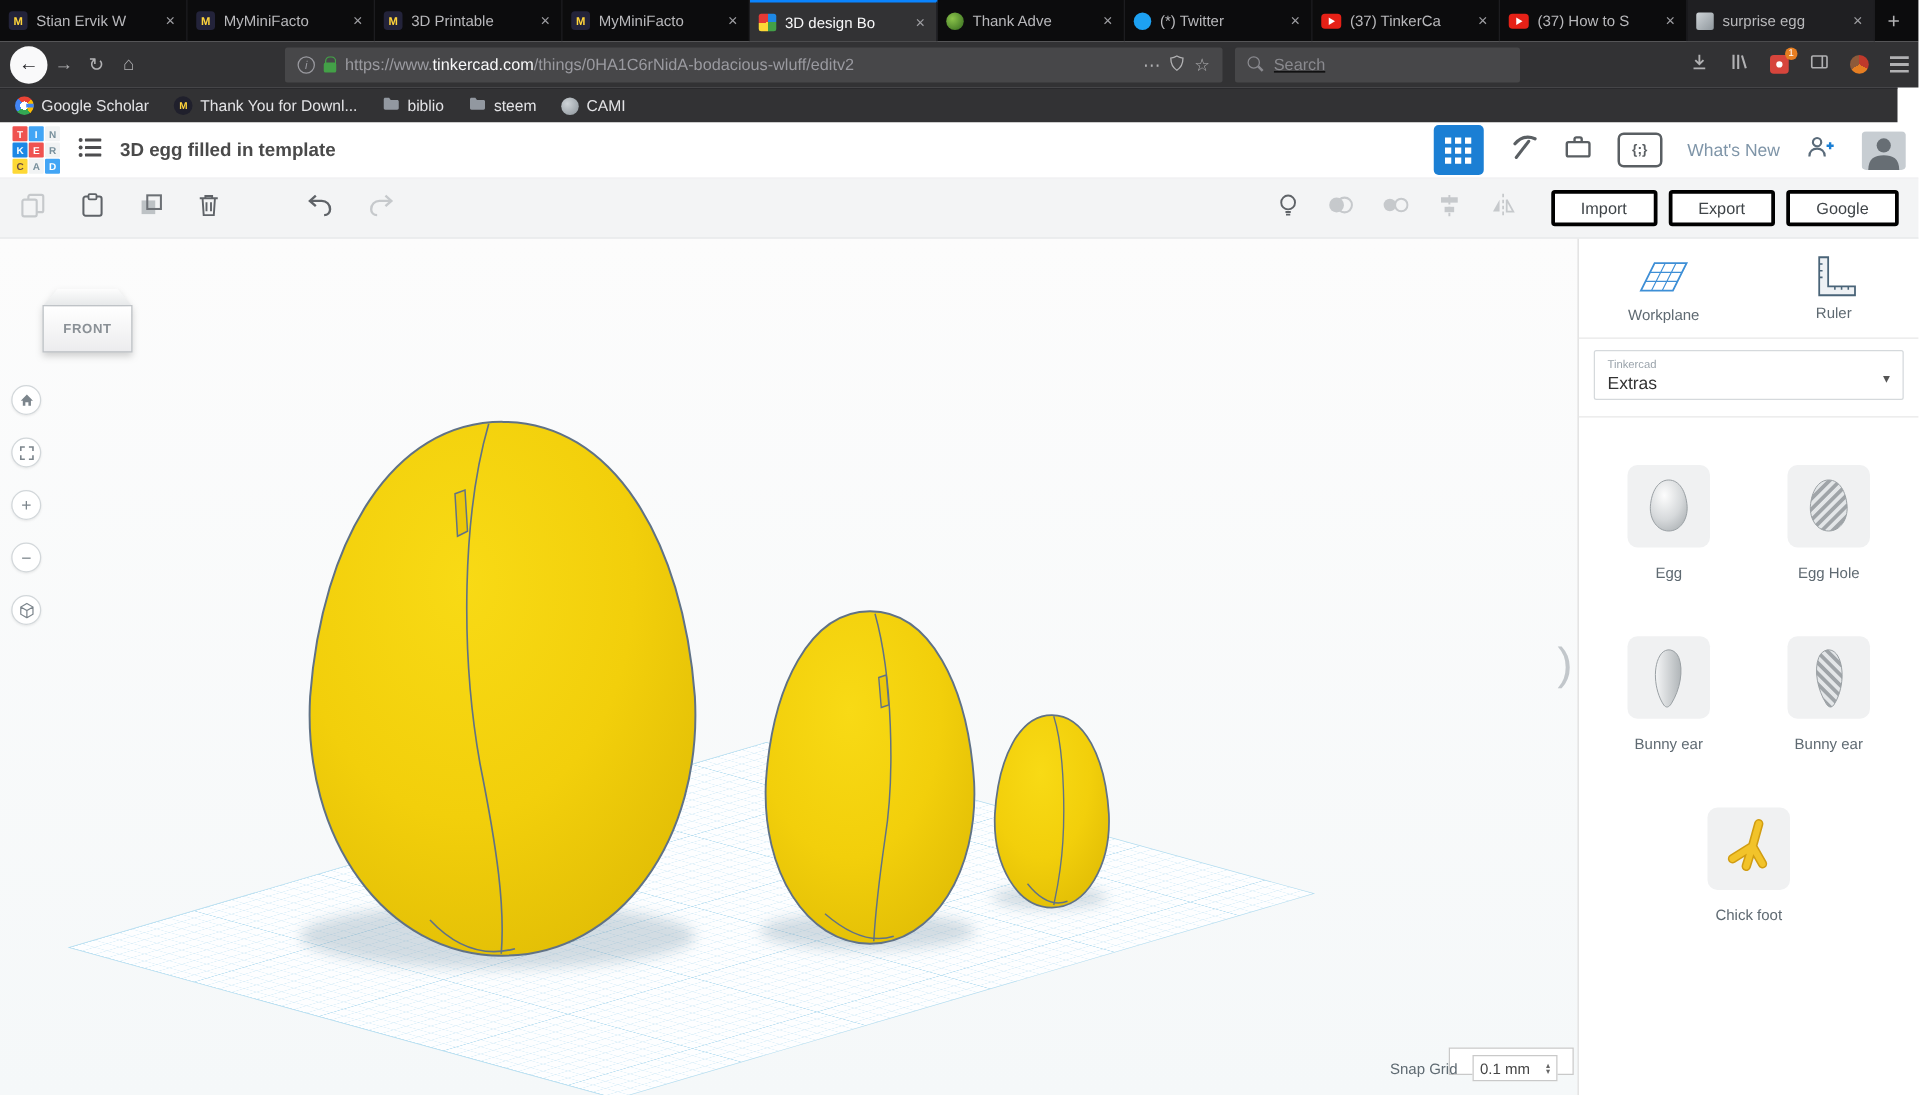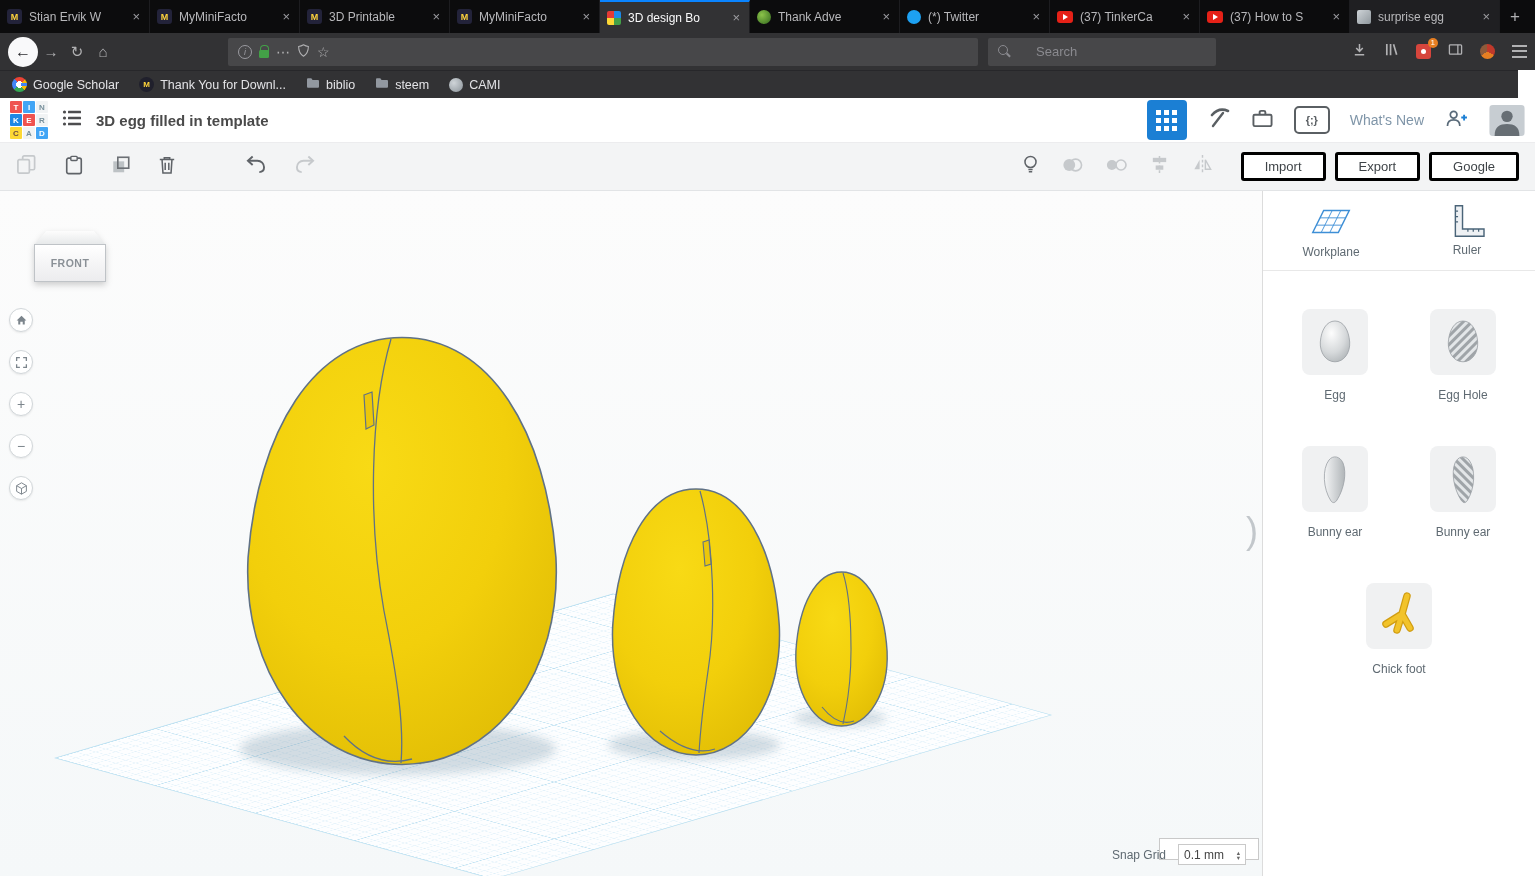--- a/index.html
+++ b/index.html
@@ -37,21 +37,21 @@
             align-items:center; gap:7px; padding:0 10px; }
   .info-icon { width:14px; height:14px; border:1.3px solid #9a9aa0; border-radius:50%; color:#9a9aa0; font-size:9px;
                font-style:italic; display:flex; align-items:center; justify-content:center; flex:0 0 auto; }
   .lock-icon { width:10px; height:8px; background:#43a047; border-radius:1.5px; position:relative; margin-top:4px; flex:0 0 auto; }
   .lock-icon::before { content:""; position:absolute; top:-5px; left:1.4px; width:7px; height:6px;
                        border:1.6px solid #43a047; border-bottom:none; border-radius:4px 4px 0 0; }
   .url-text { flex:1; font-size:13px; white-space:nowrap; overflow:hidden; color:#9a9aa0; }
   .url-text .domain { color:#f9f9fa; }
   .url-action { color:#b1b1b3; font-size:14px; flex:0 0 auto; }
   .searchbar { margin-left:10px; width:228px; height:28px; background:#474749; border-radius:2px; display:flex;
-               align-items:center; gap:25px; padding:0 10px; }
+               align-items:center; gap:8px; padding:0 10px;text-decoration:underline; }
   .mag-icon { width:13px; height:13px; position:relative; flex:0 0 auto; }
   .mag-icon::before { content:""; position:absolute; left:0; top:0; width:8px; height:8px; border:1.6px solid #8a8a8f; border-radius:50%; }
   .mag-icon::after { content:""; position:absolute; left:8px; top:9px; width:5px; height:1.6px; background:#8a8a8f; transform:rotate(45deg); }
   .searchbar input { flex:1; background:transparent; border:none; outline:none; color:#ddd; font-size:13px; font-family:inherit; }
   .searchbar input::placeholder { color:#8a8a8f; }
   .nav-right { margin-left:auto; display:flex; align-items:center; gap:17px; }
   .ext1 { width:15px; height:15px; border-radius:3px; background:#d6453c; position:relative; }
   .ext1::before { content:""; position:absolute; left:5px; top:5px; width:5px; height:5px; border-radius:50%; background:#fff; }
   .ext-badge { position:absolute; top:-6px; right:-7px; background:#e67e22; color:#fff; font-size:8px; line-height:10px;
                padding:0 3px; border-radius:6px; }
@@ -194,20 +194,21 @@
 
   <div class="navbar">
     <div class="nav-back">←</div>
     <div class="nav-glyph">→</div>
     <div class="nav-glyph">↻</div>
     <div class="nav-glyph">⌂</div>
 
     <div class="urlbar">
       <span class="info-icon">i</span>
       <span class="lock-icon"></span>
+      <span class="url-text"><span>https://www.</span><span class="domain">tinkercad.com</span><span>/things/0HA1C6rNidA-bodacious-wluff/editv2</span></span>
       <span class="url-action">⋯</span>
       <span class="url-action">
         <svg viewBox="0 0 16 16" width="13" height="13">
             <path d="M8 1 C10 2.2 12 2.8 14 3 C14 8 12 12.5 8 15 C4 12.5 2 8 2 3 C4 2.8 6 2.2 8 1 Z" fill="none" stroke="#b1b1b3" stroke-width="1.3"></path>
           </svg>
       </span>
       <span class="url-action">☆</span>
     </div>
 
     <div class="searchbar">
@@ -514,20 +515,27 @@
       </div>
       <div class="tool">
         <svg viewBox="0 0 42 38" width="38" height="34">
           <path d="M8 2 L8 36 L40 36 L40 28 L16 28 L16 2 Z" fill="#eef1f4" stroke="#4a6478" stroke-width="1.6"></path>
           <path d="M8 8 H11 M8 14 H11 M8 20 H11 M22 28 V31 M28 28 V31 M34 28 V31" stroke="#4a6478" stroke-width="1.4" fill="none"></path>
         </svg>
         <span class="tool-label">Ruler</span>
       </div>
     </div>
 
+    <div class="cat-wrap">
+      <div class="cat-select">
+        <div class="cat-brand">Tinkercad</div>
+        <div class="cat-name">Extras</div>
+        <span class="cat-caret">▾</span>
+      </div>
+    </div>
 
     <div class="shape-grid">
       <div class="shape">
         <div class="shape-tile">
           <svg viewBox="0 0 56 56" width="56" height="56">
             <defs>
                 <radialGradient id="egA" cx="38%" cy="30%" r="80%">
                   <stop offset="0%" stop-color="#fdfdfd"></stop>
                   <stop offset="60%" stop-color="#d6d9db"></stop>
                   <stop offset="100%" stop-color="#aeb3b6"></stop>

